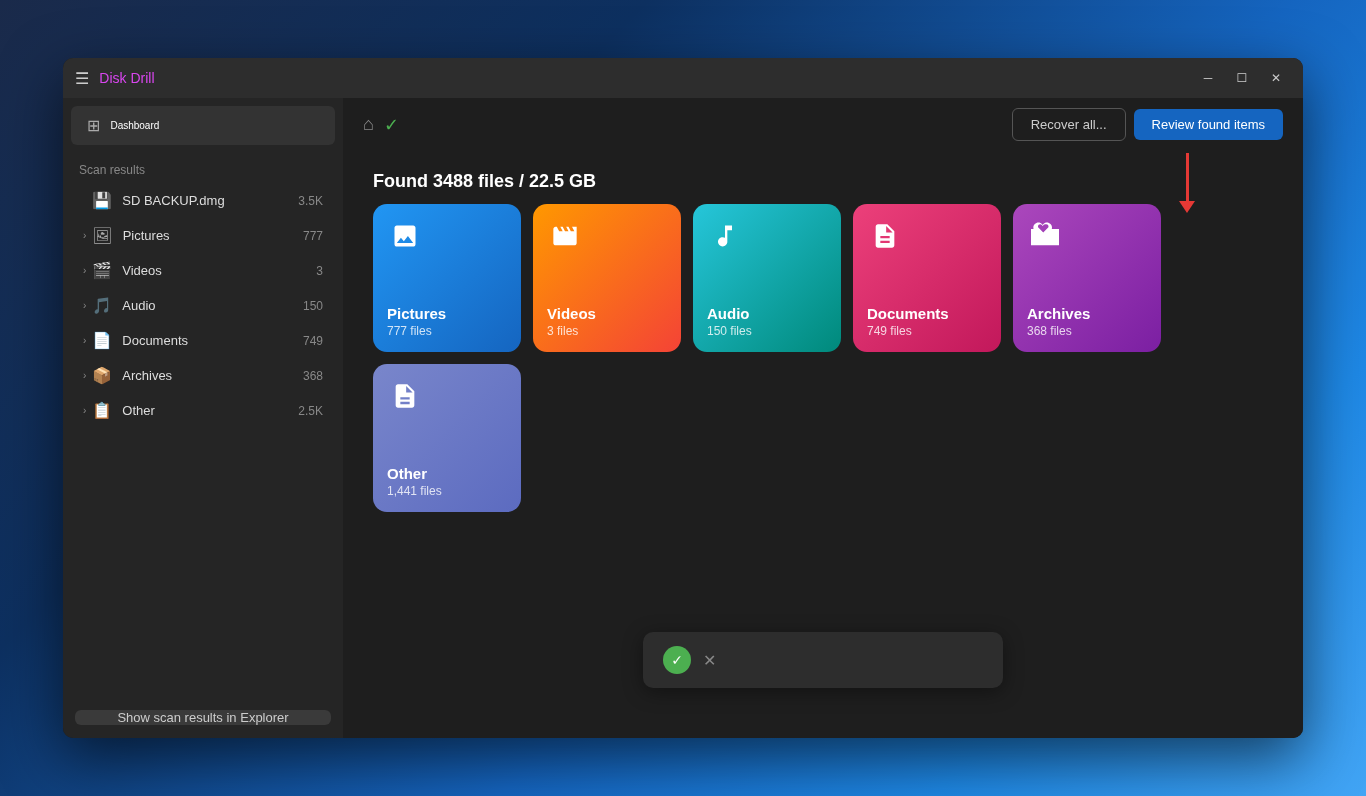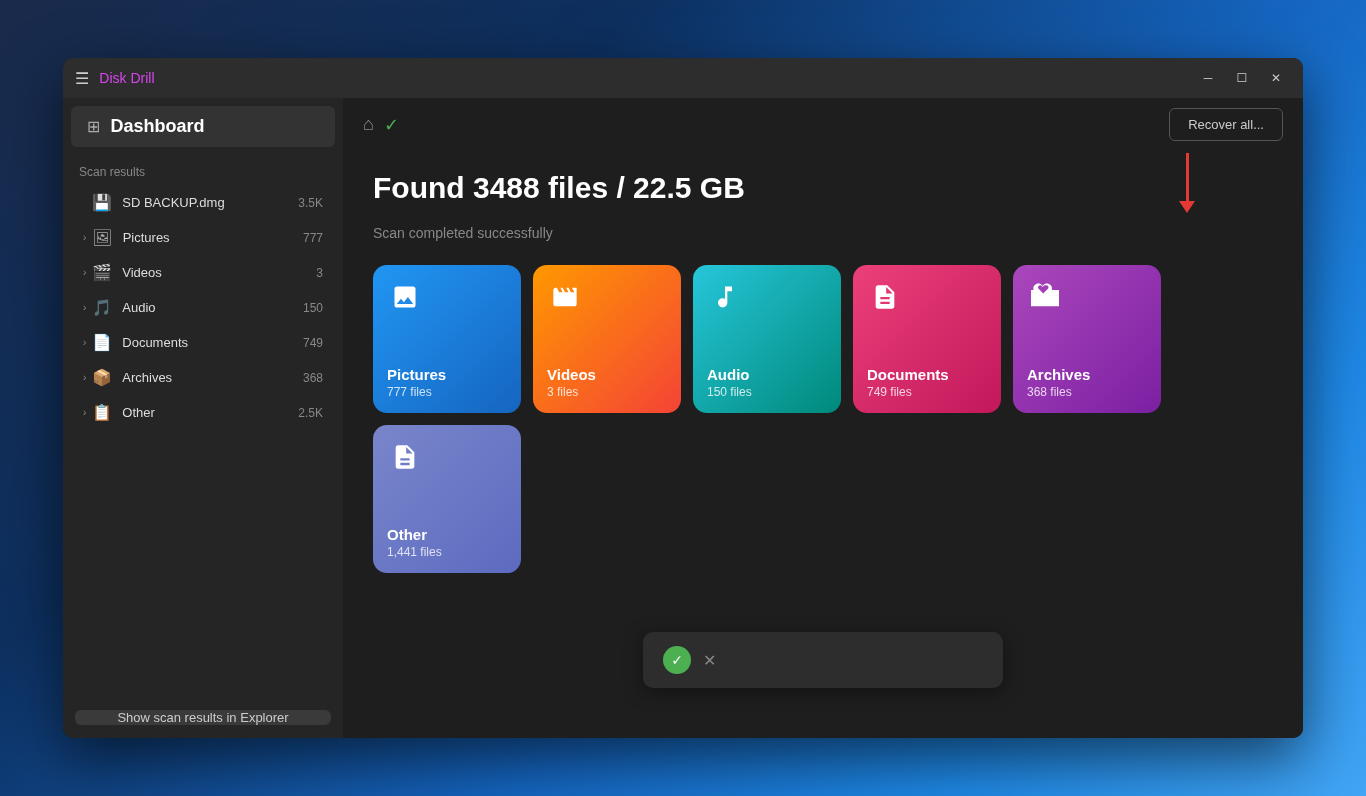--- a/index.html
+++ b/index.html
@@ -81,22 +81,22 @@
       color: #fff;
       cursor: pointer;
       margin: 8px;
       border-radius: 6px;
     }
     .dashboard-icon {
       font-size: 16px;
       color: #aaa;
     }
     .dashboard-label {
-      font-size: 18px;
-      font-weight: 700;
+      font-size: 10px;
+      font-weight: 400;
     }
     .scan-results-label {
       color: #888;
       font-size: 12px;
       padding: 10px 16px 6px 16px;
       font-weight: 500;
     }
     .sidebar-item {
       display: flex;
       align-items: center;
@@ -209,24 +209,24 @@
       border-left: 8px solid transparent;
       border-right: 8px solid transparent;
       border-top: 12px solid #e53935;
       margin-top: -2px;
     }
     .content-body {
       padding: 20px 30px;
       flex: 1;
     }
     .found-title {
-      font-size: 30px;
+      font-size: 18px;
       font-weight: 700;
       color: #fff;
-      margin-bottom: 20px;
+      margin-bottom: 12px;
     }
     .scan-success {
       font-size: 14px;
       color: #888;
       margin-bottom: 24px;
     }
     .file-cards {
       display: flex;
       gap: 12px;
       flex-wrap: wrap;
@@ -390,31 +390,31 @@
       </div>
     </div>
 
     <div class="content-area">
 
       <div class="topbar">
         <span class="home-icon">⌂</span>
         <span class="verified-icon">✓</span>
         <div class="topbar-actions">
           <button class="recover-all-btn">Recover all...</button>
+          <button class="review-btn">Review found items</button>
         </div>
       </div>
 
       <div class="arrow-indicator">
         <div class="arrow-line"></div>
         <div class="arrow-head"></div>
       </div>
 
       <div class="content-body">
         <div class="found-title">Found 3488 files / 22.5 GB</div>
-        <div class="scan-success">Scan completed successfully</div>
 
         <div class="file-cards">
           <div class="file-card card-pictures">
             <span class="card-icon">
               <svg width="28" height="28" viewBox="0 0 24 24" fill="white">
                   <path d="M21 19V5c0-1.1-.9-2-2-2H5c-1.1 0-2 .9-2 2v14c0 1.1.9 2 2 2h14c1.1 0 2-.9 2-2zM8.5 13.5l2.5 3.01L14.5 12l4.5 6H5l3.5-4.5z"></path>
                 </svg>
             </span>
             <span class="card-label">Pictures</span>
             <span class="card-count">777 files</span>

